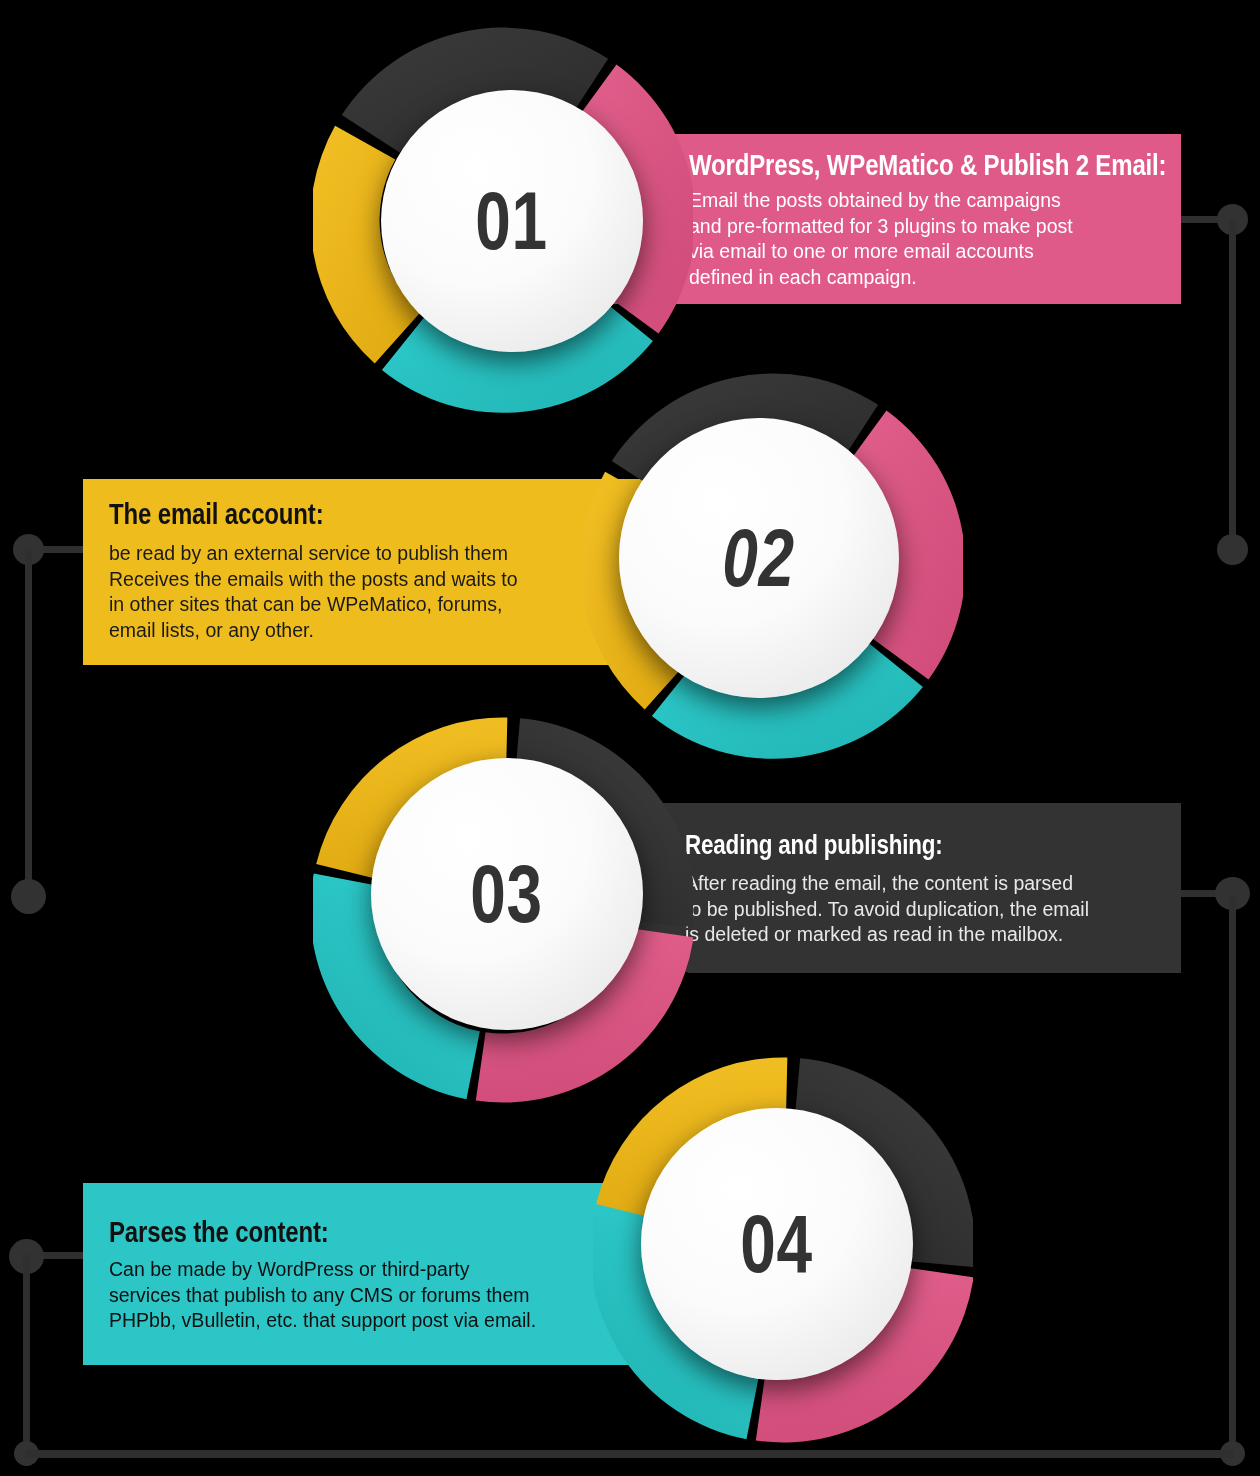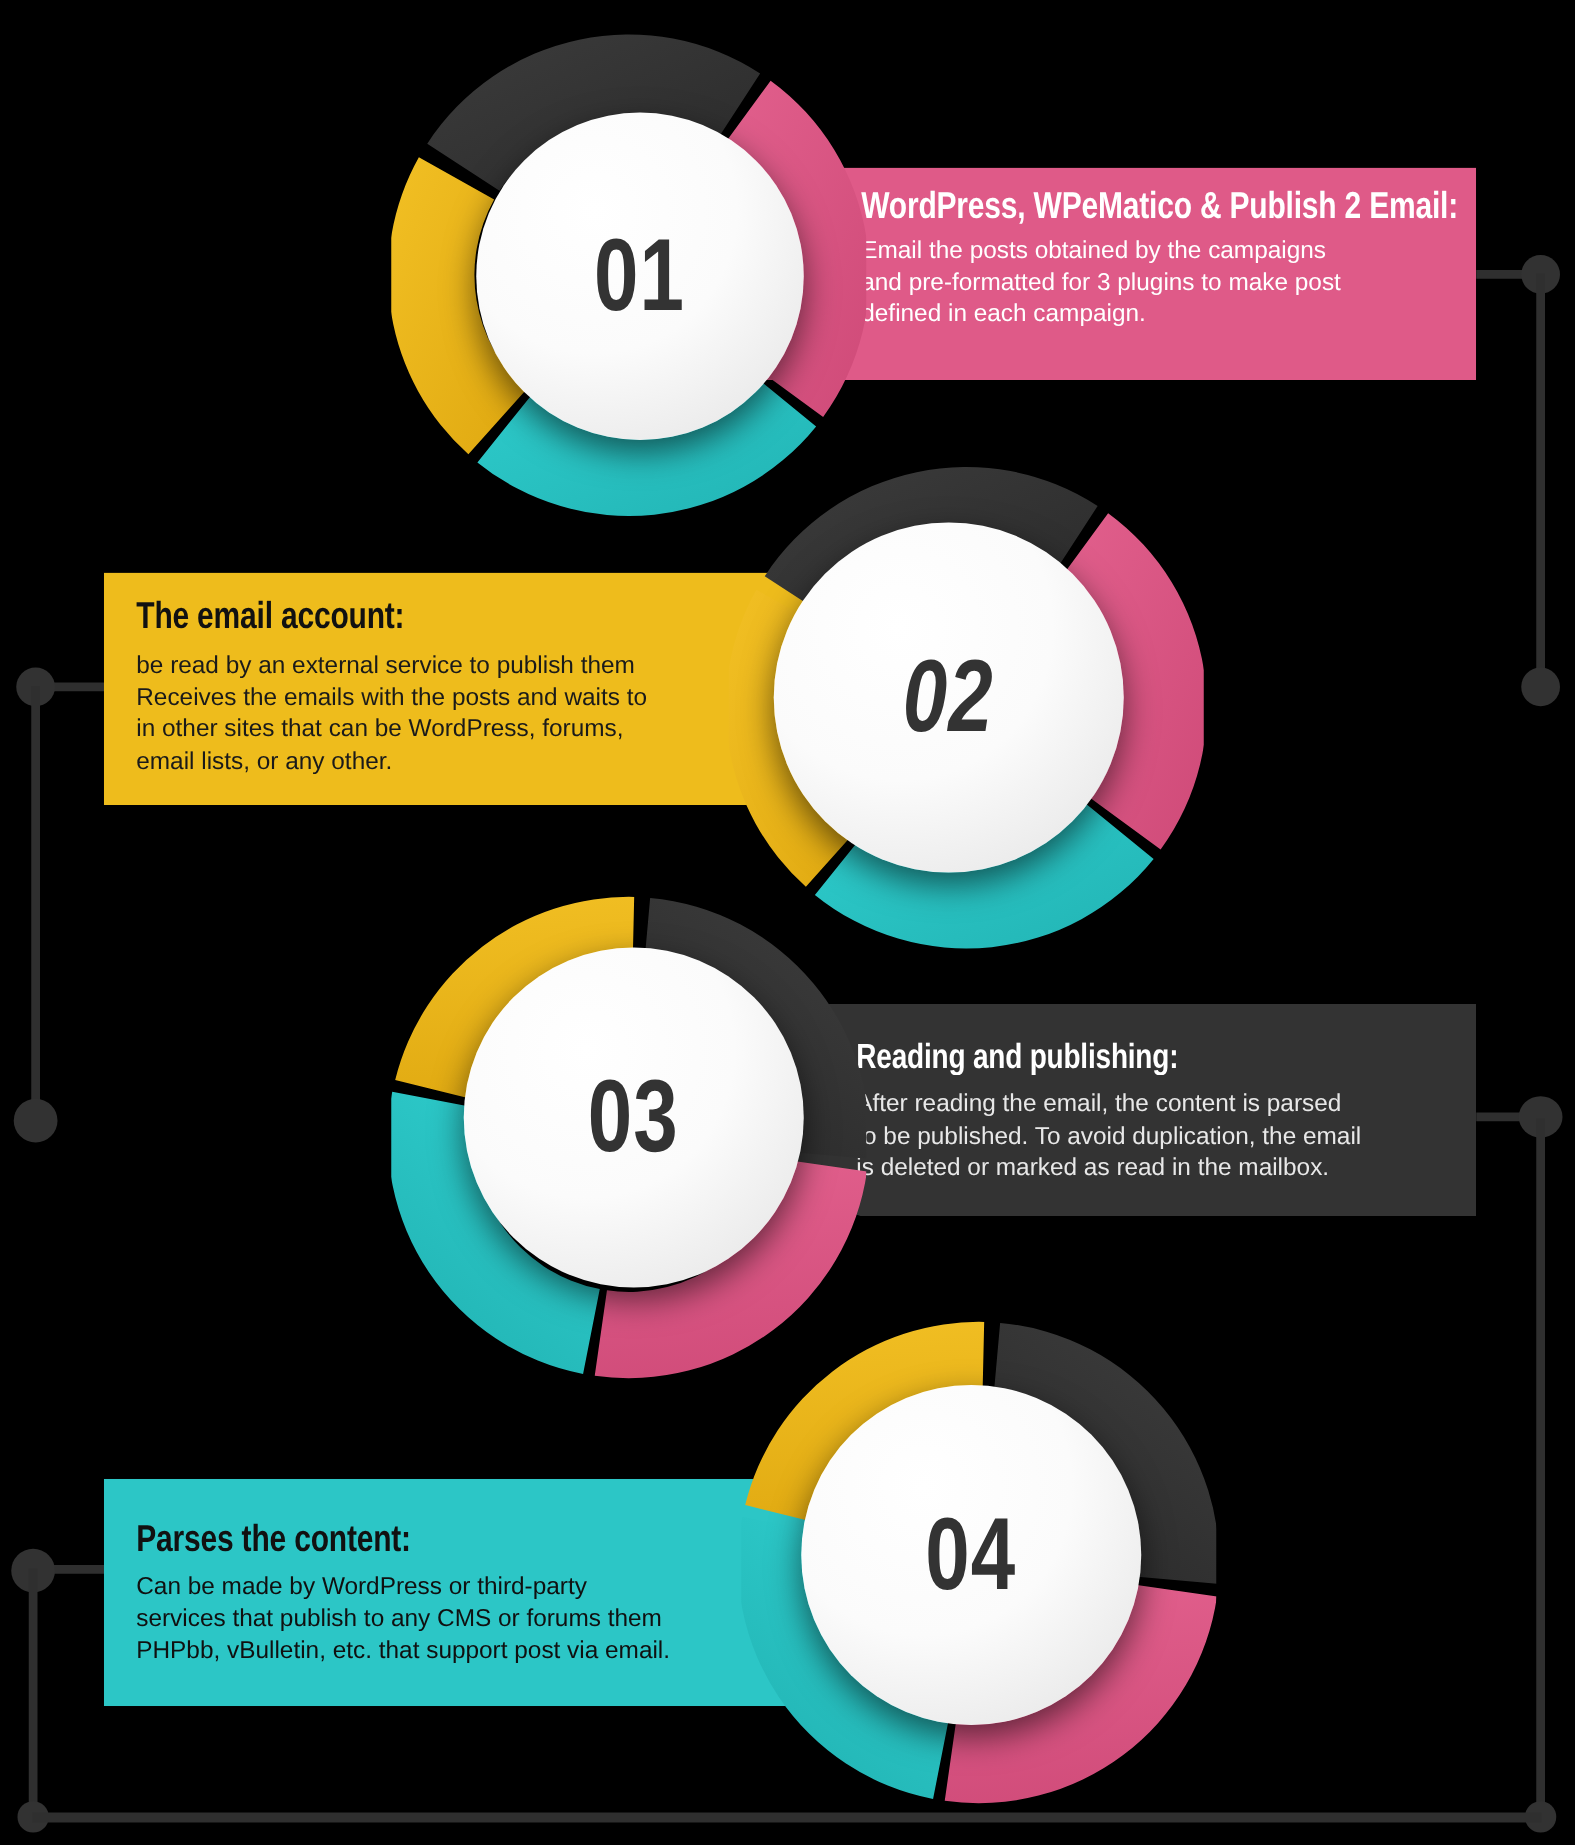--- a/index.html
+++ b/index.html
@@ -20,21 +20,21 @@
     font-stretch:condensed;
     transform:scaleX(.80);transform-origin:left center;
     white-space:nowrap;
   }
   .panel .pbody{font-size:19.5px;line-height:25.5px;}
 
   .panel.pink{background:#df5a88;}
   .panel.pink .ptitle{color:#ffffff;font-size:30px;}
   .panel.pink .pbody{color:#ffffff;}
 
-  .panel.yellow{background:#eebc1c;}
+  .panel.yellow{background:#eebc1c;margin-top:21px;}
   .panel.yellow .ptitle{color:#111111;font-size:30px;}
   .panel.yellow .pbody{color:#1a1a1a;}
 
   .panel.dark{background:#333333;}
   .panel.dark .ptitle{color:#ffffff;font-size:28px;}
   .panel.dark .pbody{color:#e8e8e8;}
 
   .panel.teal{background:#2cc6c6;}
   .panel.teal .ptitle{color:#111111;font-size:30px;}
   .panel.teal .pbody{color:#101010;}
@@ -85,33 +85,34 @@
   </div>
 
   <div class="panel pink" style="left:600px;top:134px;width:580px;height:170px;
               clip-path:polygon(52px 0,580px 0,580px 170px,0 170px,0 34px);">
     <div style="position:absolute;left:88px;top:14px;">
       <div class="ptitle">WordPress, WPeMatico &amp; Publish 2 Email:</div>
     </div>
     <div class="pbody" style="position:absolute;left:88px;top:54px;width:470px;">
       <div>Email the posts obtained by the campaigns</div>
       <div>and pre-formatted for 3 plugins to make post</div>
+      <div>via email to one or more email accounts</div>
       <div>defined in each campaign.</div>
     </div>
   </div>
 
   <div class="panel yellow" style="left:82px;top:458px;width:580px;height:186px;
               clip-path:polygon(0 0,580px 0,580px 152px,546px 186px,0 186px);">
     <div style="position:absolute;left:26px;top:18px;">
       <div class="ptitle">The email account:</div>
     </div>
     <div class="pbody" style="position:absolute;left:26px;top:62px;width:500px;">
       <div>be read by an external service to publish them</div>
       <div>Receives the emails with the posts and waits to</div>
-      <div>in other sites that can be WordPress, forums,</div>
+      <div>in other sites that can be WPeMatico, forums,</div>
       <div>email lists, or any other.</div>
     </div>
   </div>
 
   <div class="panel dark" style="left:600px;top:803px;width:580px;height:170px;
               clip-path:polygon(0 0,580px 0,580px 170px,88px 170px,0 140px);">
     <div style="position:absolute;left:84px;top:26px;">
       <div class="ptitle">Reading and publishing:</div>
     </div>
     <div class="pbody" style="position:absolute;left:84px;top:68px;width:490px;">

